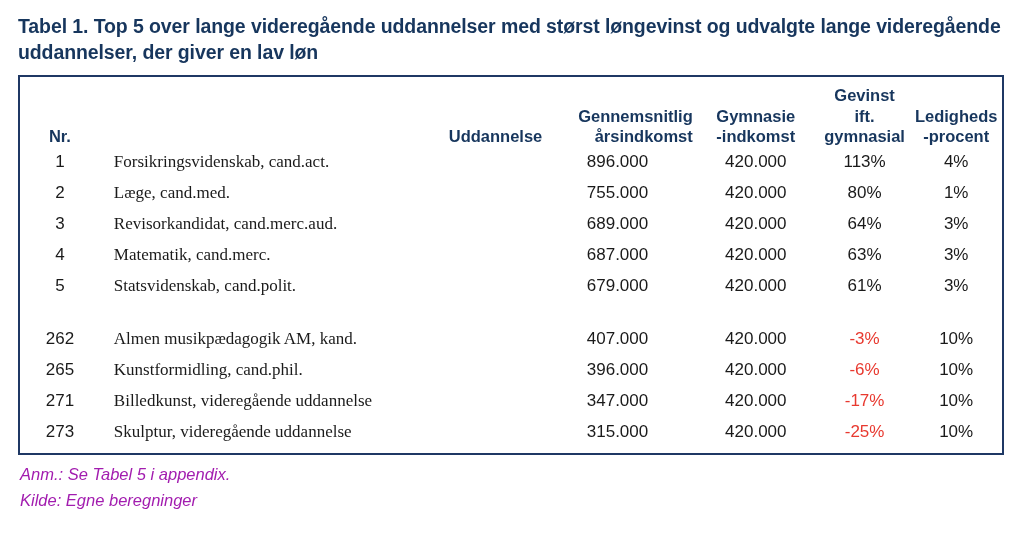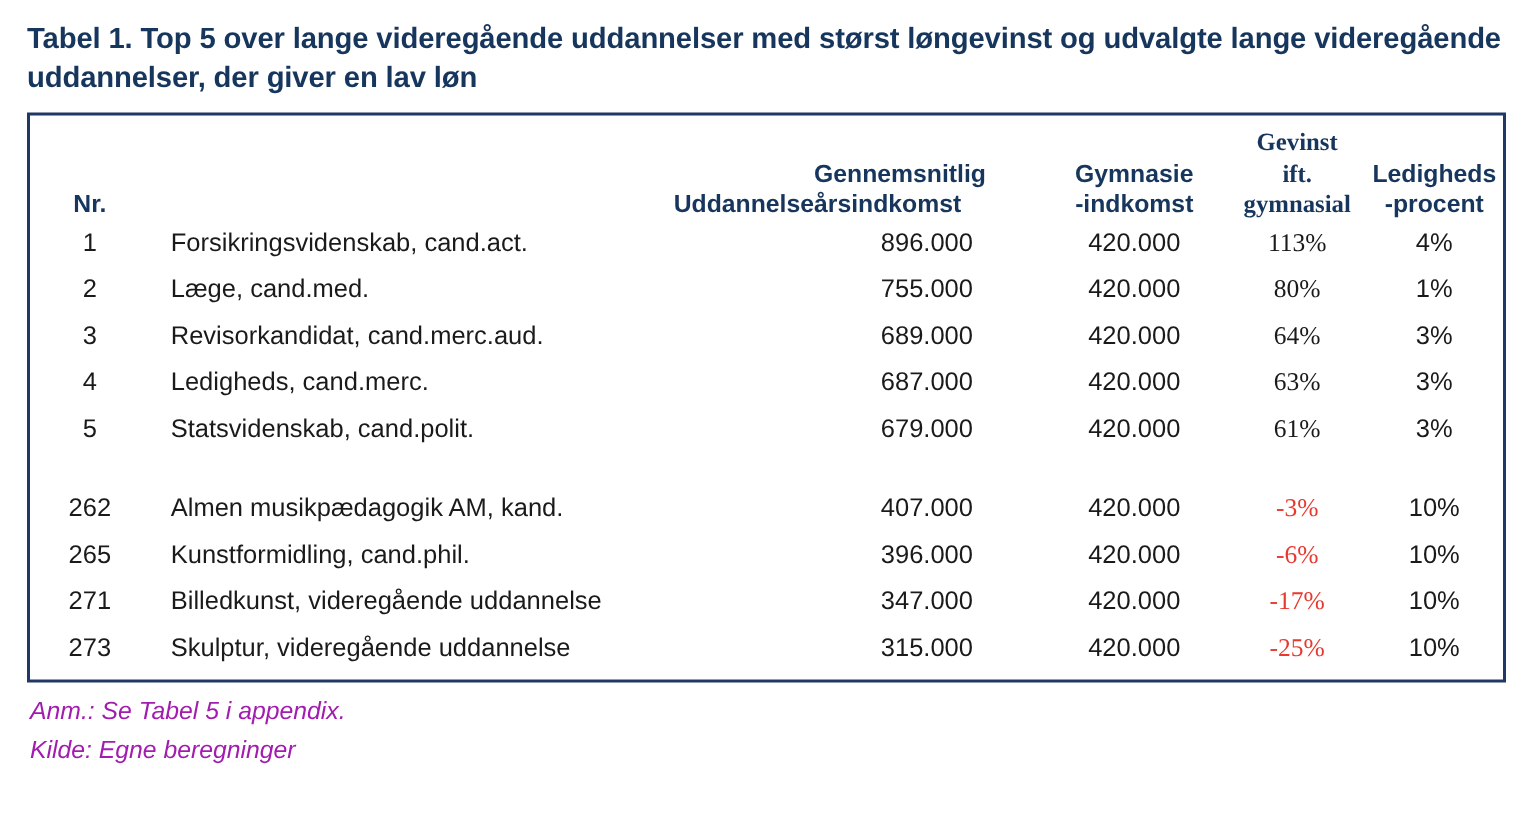--- a/index.html
+++ b/index.html
@@ -50,34 +50,34 @@
     font-weight: bold;
     color: #17365d;
     font-size: 16.5px;
     line-height: 1.22;
     padding-bottom: 7px;
     vertical-align: bottom;
     white-space: pre-line;
   }
   .col-nr        { width: 82px;  text-align: center; }
   .col-edu       { width: 440px; text-align: right; padding-left: 14px !important; }
-  .col-income    { width: 152px; text-align: left; }
+  .col-income    { width: 152px; text-align: right; }
   .col-gym       { width: 128px; }
-  .col-gain      { width: 92px;  text-align: center; font-family: Liberation Serif, serif; }
+  .col-gain      { width: 92px;  text-align: center; }
   .col-unemp     { width: 92px;  text-align: center; }
 
   tbody td {
     color: #1a1a1a;
     font-size: 17px;
     height: 31px;
     line-height: 31px;
     font-weight: normal;
   }
   tbody td.col-nr { text-align: center; }
-  tbody td.col-edu { text-align: left; }
+  tbody td.col-edu { text-align: left; font-family: Liberation Serif, serif; }
   tbody td.col-income,
   tbody td.col-gym,
   tbody td.col-gain,
   tbody td.col-unemp { text-align: center; }
 
   tr.spacer td {
     height: 22px;
     line-height: 22px;
   }
   .neg { color: #e8392f; }
@@ -135,21 +135,21 @@
           <tr>
             <td class="col-nr">3</td>
             <td class="col-edu">Revisorkandidat, cand.merc.aud.</td>
             <td class="col-income">689.000</td>
             <td class="col-gym">420.000</td>
             <td class="col-gain">64%</td>
             <td class="col-unemp">3%</td>
           </tr>
           <tr>
             <td class="col-nr">4</td>
-            <td class="col-edu">Ledigheds, cand.merc.</td>
+            <td class="col-edu">Matematik, cand.merc.</td>
             <td class="col-income">687.000</td>
             <td class="col-gym">420.000</td>
             <td class="col-gain">63%</td>
             <td class="col-unemp">3%</td>
           </tr>
           <tr>
             <td class="col-nr">5</td>
             <td class="col-edu">Statsvidenskab, cand.polit.</td>
             <td class="col-income">679.000</td>
             <td class="col-gym">420.000</td>

